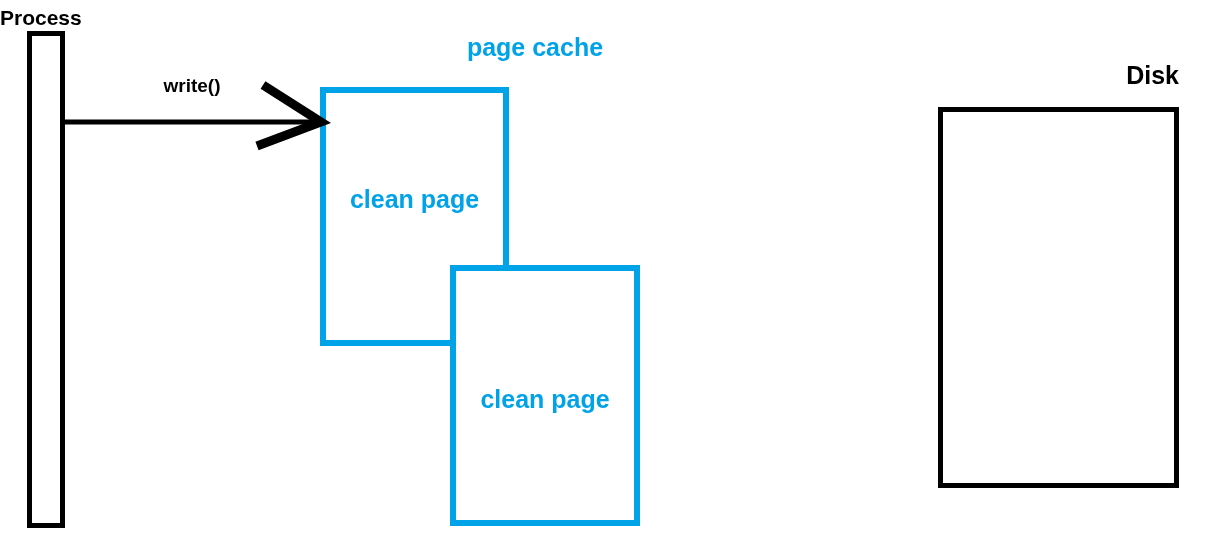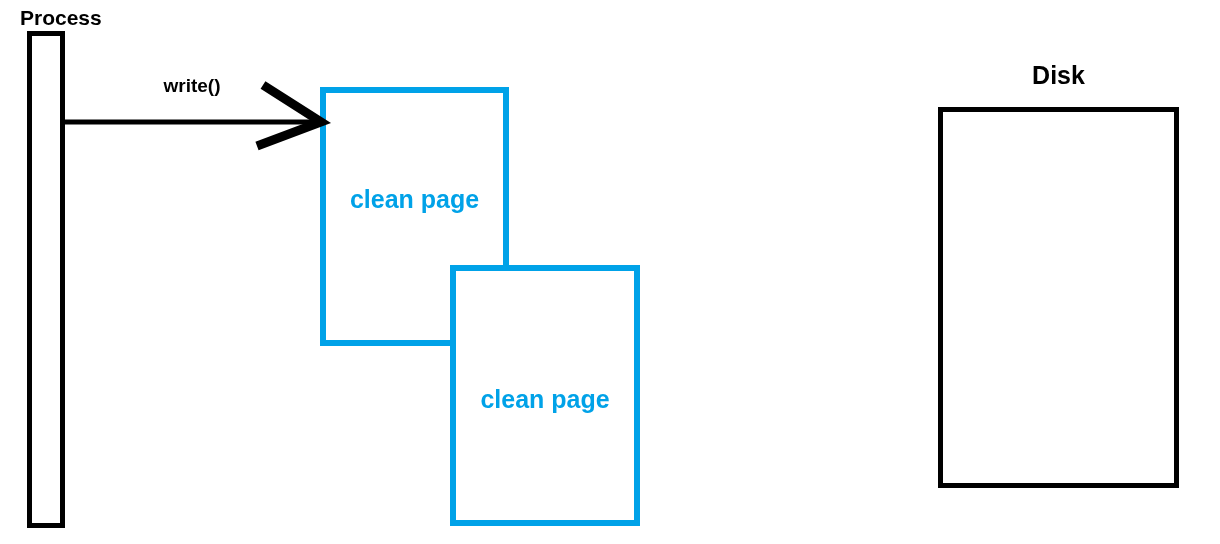--- a/index.html
+++ b/index.html
@@ -20,21 +20,21 @@
   .label {
     font-weight: 700;
     white-space: nowrap;
     line-height: 1.1;
   }
   .label.black { color: var(--line-black, #000000); }
   .label.blue  { color: var(--accent-blue, #00A2E8); }
   .centered { text-align: center; }
 
   #process-label {
-    left: 20px; top: 6px;
+    left: 0; top: 6px;
     font-size: 21px;
     z-index: 5;
   }
   #process-lifeline {
     left: 27px; top: 31px;
     width: 38px; height: 497px;
     border: 5px solid var(--line-black, #000000);
     background: #ffffff;
     box-sizing: border-box;
     z-index: 1;
@@ -83,20 +83,21 @@
     left: 450px; top: 386px;
     width: 190px;
     font-size: 25px;
     z-index: 5;
   }
   #disk-label {
     left: 938px; top: 62px;
     width: 241px;
     font-size: 25px;
     z-index: 5;
+    text-align: right;
   }
   #disk-box {
     left: 938px; top: 107px;
     width: 241px; height: 381px;
     border: 5px solid var(--line-black, #000000);
     background: #ffffff;
     box-sizing: border-box;
     z-index: 1;
   }
 </style>
@@ -107,20 +108,21 @@
 
   <div id="process-label" class="abs label black">Process</div>
   <div id="process-lifeline" class="abs"></div>
 
   <div id="write-label" class="abs label black centered">write()</div>
   <svg id="arrow-overlay" class="abs" viewBox="0 0 1220 544" xmlns="http://www.w3.org/2000/svg" aria-hidden="true">
     <line x1="64" y1="122" x2="319" y2="122" stroke="#000000" stroke-width="5"></line>
     <path d="M263,85 L321,122 L257,146" fill="none" stroke="#000000" stroke-width="9" stroke-linecap="butt" stroke-linejoin="miter"></path>
   </svg>
 
+  <div id="page-cache-label" class="abs label blue centered">page cache</div>
 
   <div id="clean-page-box-1" class="abs"></div>
   <div id="clean-page-label-1" class="abs label blue centered">clean page</div>
 
   <div id="clean-page-box-2" class="abs"></div>
   <div id="clean-page-label-2" class="abs label blue centered">clean page</div>
 
   <div id="disk-label" class="abs label black centered">Disk</div>
   <div id="disk-box" class="abs"></div>
 

